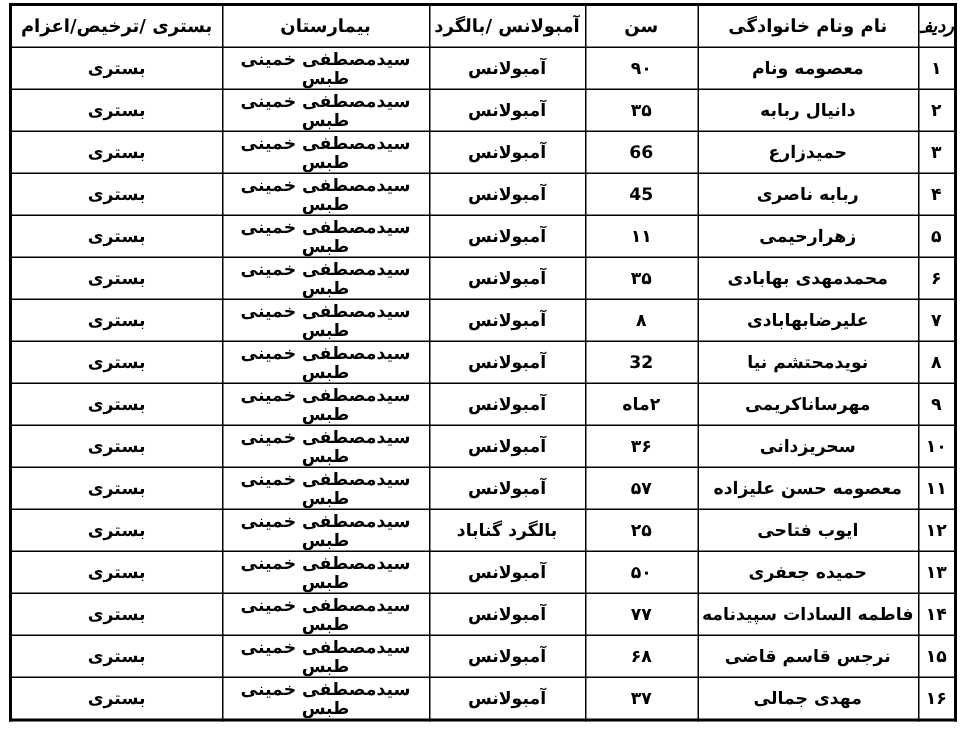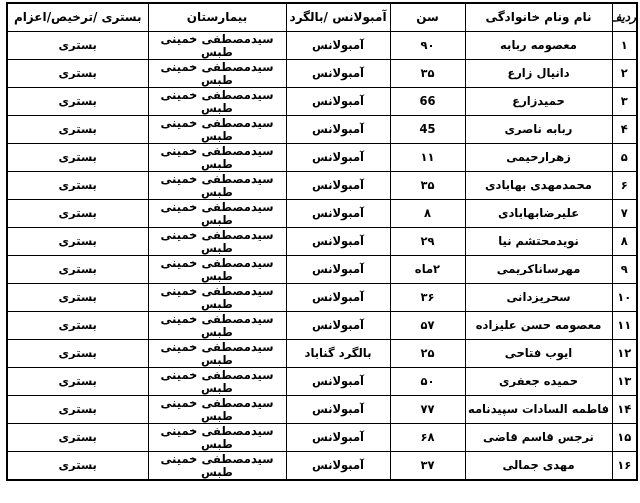--- a/index.html
+++ b/index.html
@@ -74,29 +74,29 @@
         <th class="col-name">نام ونام خانوادگی</th>
         <th class="col-age">سن</th>
         <th class="col-transport">آمبولانس /بالگرد</th>
         <th class="col-hospital">بیمارستان</th>
         <th class="col-status">بستری /ترخیص/اعزام</th>
       </tr>
     </thead>
     <tbody id="table-body">
         <tr>
           <td class="col-row">۱</td>
-          <td class="col-name">معصومه ربابه</td>
+          <td class="col-name">معصومه ونام</td>
           <td class="col-age">۹۰</td>
           <td class="col-transport">آمبولانس</td>
           <td class="col-hospital">سیدمصطفی خمینی طبس</td>
           <td class="col-status">بستری</td>
         </tr>
         <tr>
           <td class="col-row">۲</td>
-          <td class="col-name">دانیال زارع</td>
+          <td class="col-name">دانیال ربابه</td>
           <td class="col-age">۳۵</td>
           <td class="col-transport">آمبولانس</td>
           <td class="col-hospital">سیدمصطفی خمینی طبس</td>
           <td class="col-status">بستری</td>
         </tr>
         <tr>
           <td class="col-row">۳</td>
           <td class="col-name">حمیدزارع</td>
           <td class="col-age">66</td>
           <td class="col-transport">آمبولانس</td>
@@ -131,21 +131,21 @@
           <td class="col-row">۷</td>
           <td class="col-name">علیرضابهابادی</td>
           <td class="col-age">۸</td>
           <td class="col-transport">آمبولانس</td>
           <td class="col-hospital">سیدمصطفی خمینی طبس</td>
           <td class="col-status">بستری</td>
         </tr>
         <tr>
           <td class="col-row">۸</td>
           <td class="col-name">نویدمحتشم نیا</td>
-          <td class="col-age">۲۹</td>
+          <td class="col-age">32</td>
           <td class="col-transport">آمبولانس</td>
           <td class="col-hospital">سیدمصطفی خمینی طبس</td>
           <td class="col-status">بستری</td>
         </tr>
         <tr>
           <td class="col-row">۹</td>
           <td class="col-name">مهرساناکریمی</td>
           <td class="col-age">۲ماه</td>
           <td class="col-transport">آمبولانس</td>
           <td class="col-hospital">سیدمصطفی خمینی طبس</td>

